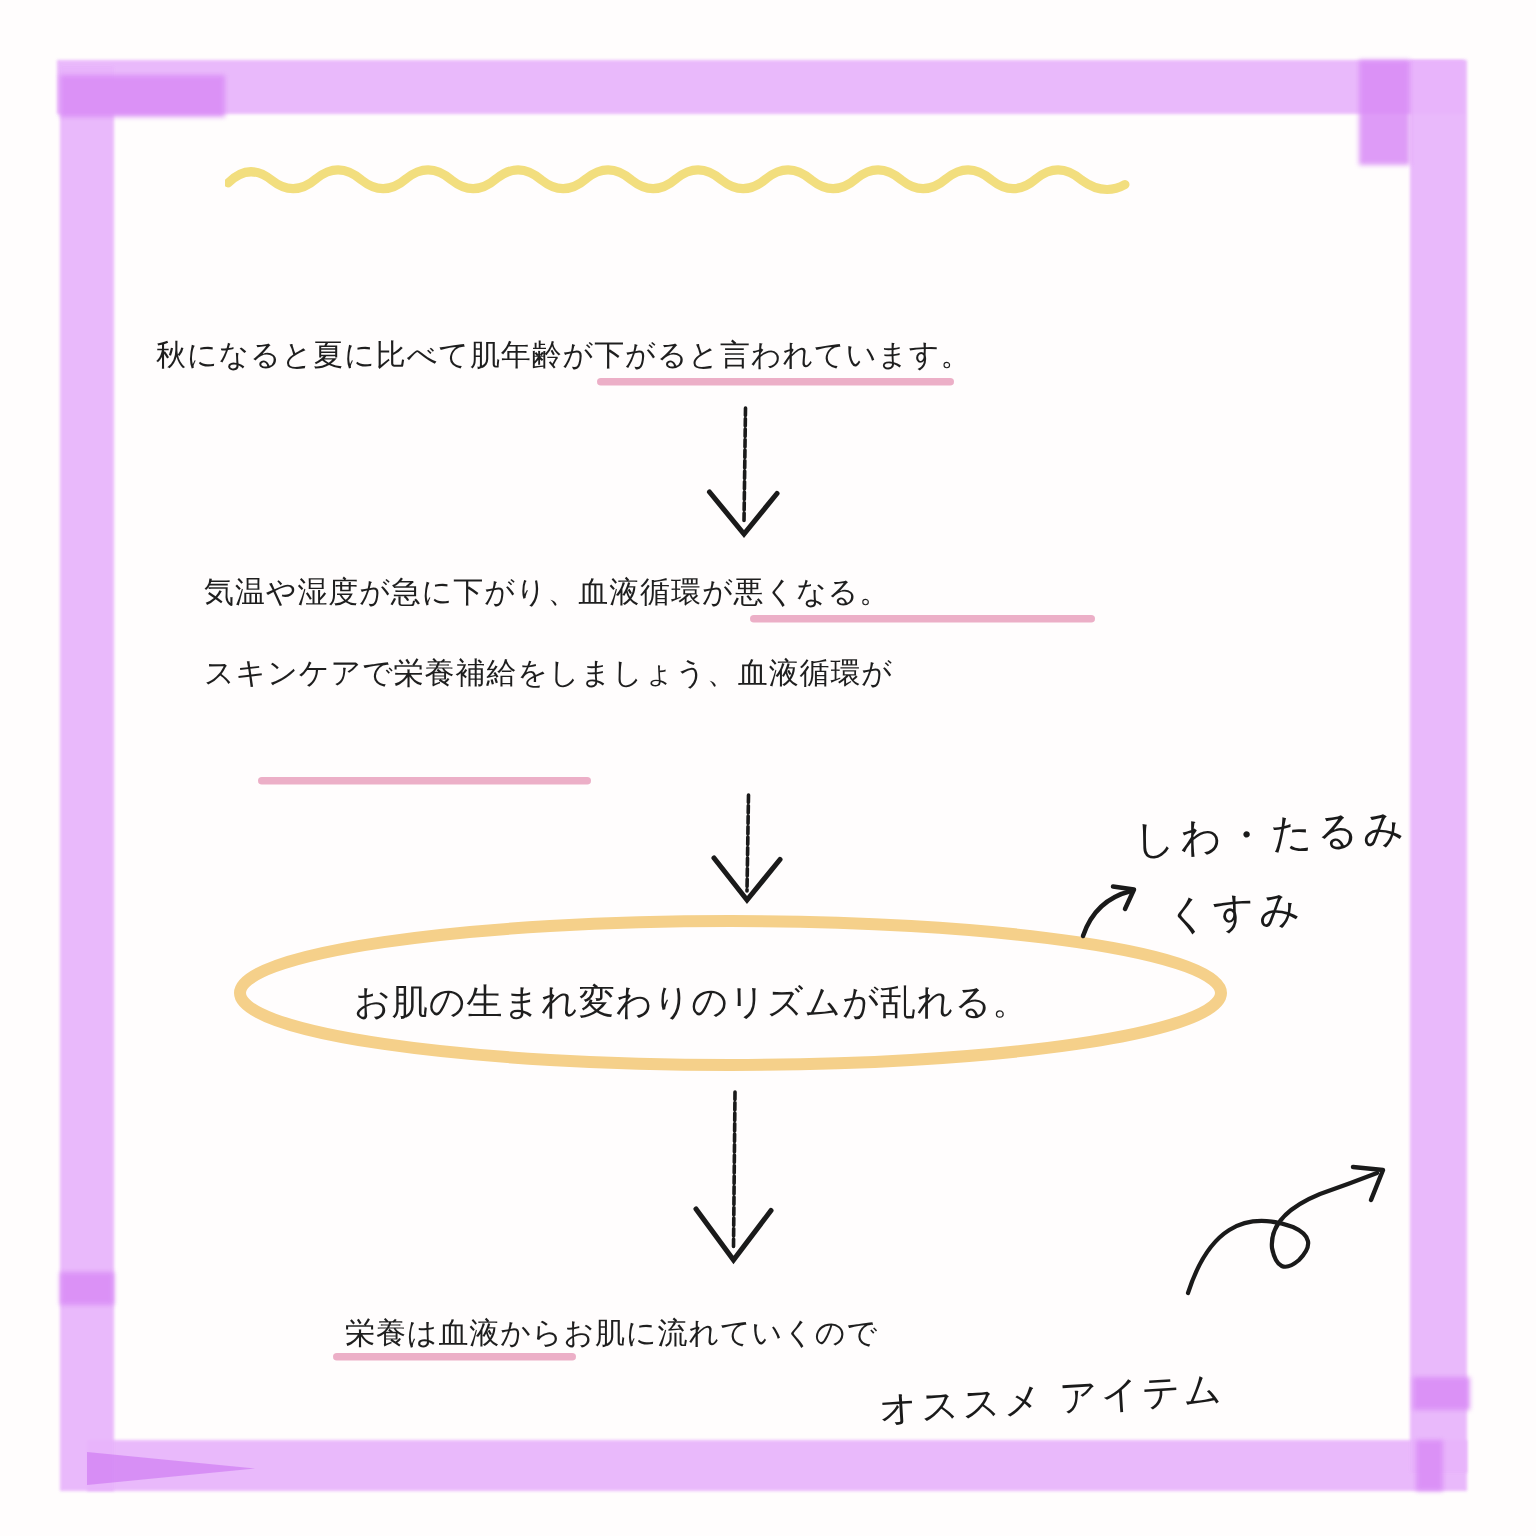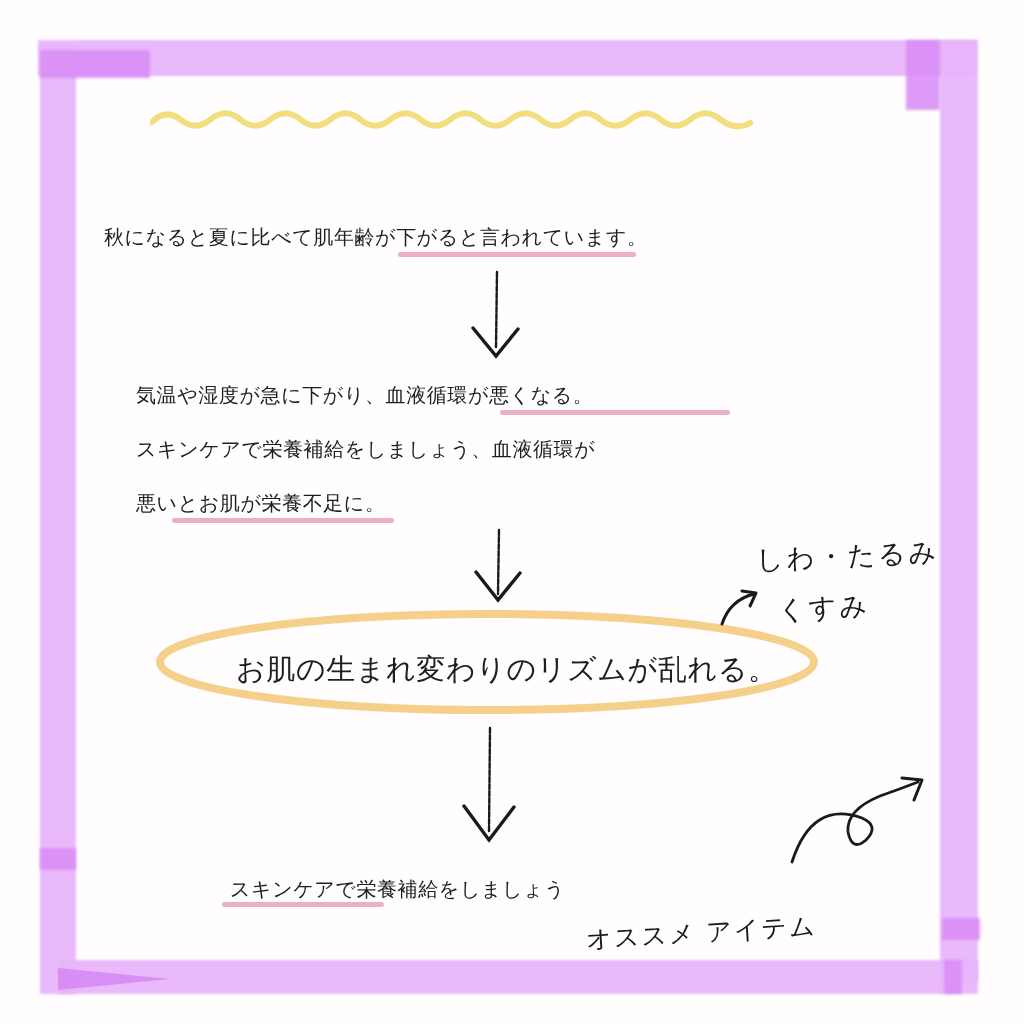--- a/index.html
+++ b/index.html
@@ -44,21 +44,21 @@
     position:absolute;
     color:#1e1e1e;
     font-size:20px;
     line-height:54px;
     letter-spacing:.6px;
     white-space:nowrap;
     z-index:6;
   }
   .p1{left:104px;top:210px;}
   .p2{left:136px;top:368px;}
-  .oval-text{left:236px;top:642px;font-size:29px;}
+  .oval-text{left:236px;top:642px;font-size:24px;}
   .p4{left:230px;top:862px;}
 
   
   .pink-ul{
     position:absolute;
     height:5px;
     background:#e79ab8;
     opacity:.78;
     border-radius:3px;
     filter:blur(.5px);
@@ -116,30 +116,29 @@
              Q256 3 271 16 Q286 28 301 15 Q316 3 331 16 Q346 28 361 15
              Q376 3 391 16 Q406 28 421 15 Q436 3 451 16 Q466 28 481 15
              Q496 3 511 16 Q526 28 541 15 Q556 3 571 16 Q586 27 600 19" fill="none" stroke="#f2de7e" stroke-width="6" stroke-linecap="round"></path>
   </svg>
 
   <div class="para p1">秋になると夏に比べて肌年齢が下がると言われています。</div>
   <div class="pink-ul" style="left:398px;top:252px;width:238px;"></div>
 
   <div class="para p2">気温や湿度が急に下がり、血液循環が悪くなる。</div>
   <div class="para" style="left:136px;top:422px;">スキンケアで栄養補給をしましょう、血液循環が</div>
-  <div class="para" style="left:136px;top:476px;">悪いとお肌が栄養不足に。</div>
   <div class="pink-ul" style="left:500px;top:410px;width:230px;"></div>
   <div class="pink-ul" style="left:172px;top:518px;width:222px;"></div>
 
   <svg class="vec" viewBox="0 0 1024 1024">
     <ellipse cx="487" cy="662" rx="327" ry="48" fill="none" stroke="#f5d08a" stroke-width="8"></ellipse>
   </svg>
   <div class="para oval-text">お肌の生まれ変わりのリズムが乱れる。</div>
 
-  <div class="para p4">スキンケアで栄養補給をしましょう</div>
+  <div class="para p4">栄養は血液からお肌に流れていくので</div>
   <div class="pink-ul" style="left:222px;top:902px;width:162px;"></div>
 
   <svg class="vec" viewBox="0 0 1024 1024">
     <g stroke="#1a1a1a" fill="none" stroke-linecap="round">
 
       <path d="M497 272 L496 348" stroke-width="2.4" stroke-dasharray="5 2"></path>
       <path d="M473 328 L496 356 L518 329" stroke-width="3.4"></path>
 
       <path d="M499 530 L498 594" stroke-width="2.4" stroke-dasharray="5 2"></path>
       <path d="M476 572 L498 600 L520 573" stroke-width="3.4"></path>

